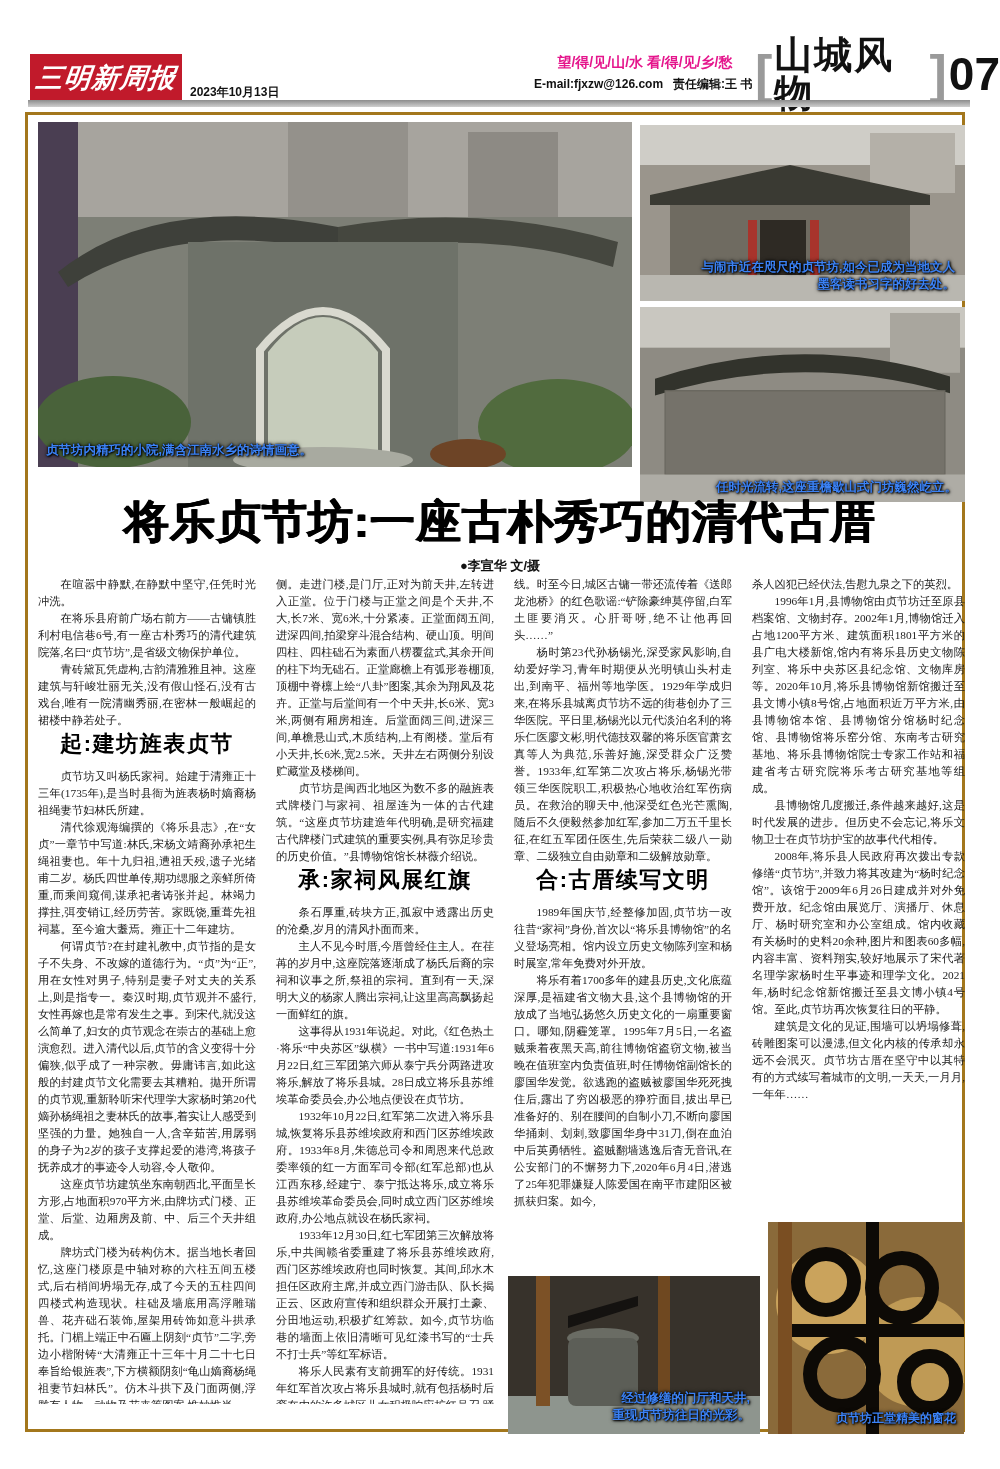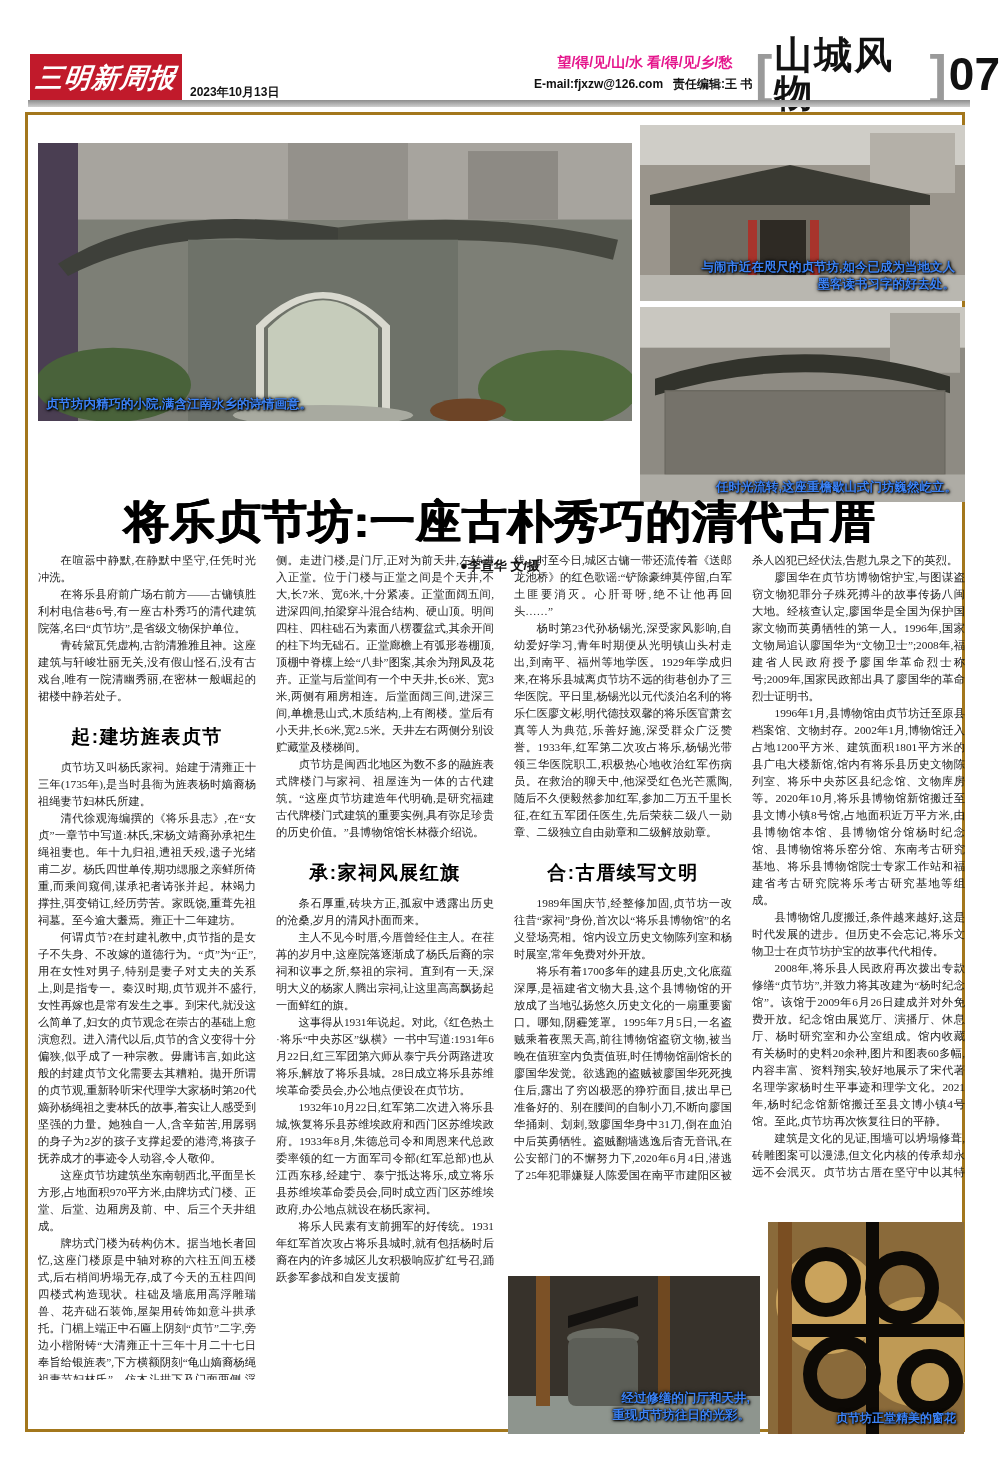--- a/index.html
+++ b/index.html
@@ -24,21 +24,21 @@
   .page-num{font-family:"Liberation Sans",sans-serif;font-weight:900;font-size:46px;line-height:1;
             }
   .gray-rule{position:absolute;left:28px;top:100px;width:942px;height:7px;
              background:linear-gradient(#8d8d8d,#cfcfcf);}
   
   .frame{position:absolute;left:25px;top:112px;width:940px;height:1320px;
          border:3px solid #a3771c;box-sizing:border-box;}
   
   .photo{position:absolute;overflow:hidden;}
   .photo svg{display:block;width:100%;height:100%;}
-  .photo-main{left:38px;top:143px;width:594px;height:278px;}
+  .photo-main{left:38px;top:122px;width:594px;height:345px;}
   .photo-topright{left:640px;top:125px;width:325px;height:176px;}
   .photo-midright{left:640px;top:307px;width:325px;height:195px;}
   .photo-doorway{left:508px;top:1276px;width:252px;height:158px;}
   .photo-lattice{left:768px;top:1222px;width:196px;height:212px;}
   .caption{position:absolute;color:#3b82f6;font-family:"Liberation Sans",sans-serif;font-weight:700;
            font-size:12.5px;line-height:1.35;
            text-shadow:0 0 2px #000,0 0 4px #000,1px 1px 2px #000;}
   .cap-main{left:8px;bottom:8px;}
   .cap-topright{right:10px;bottom:8px;width:262px;text-align:right;}
   .cap-midright{right:8px;bottom:6px;text-align:right;}
@@ -46,29 +46,29 @@
   .cap-doorway span{display:block;}
   .cap-lattice{right:8px;bottom:8px;text-align:right;font-size:12px;}
   
   .headline{position:absolute;left:40px;top:492px;width:920px;text-align:center;
             font-family:"Liberation Sans",sans-serif;font-weight:900;font-size:45px;
             letter-spacing:1px;color:#000;text-shadow:0.7px 0 0 #000,-0.7px 0 0 #000;
             white-space:nowrap;}
   .byline{position:absolute;left:40px;top:557px;width:920px;text-align:center;
           font-family:"Liberation Sans",sans-serif;font-weight:700;font-size:13px;}
   
-  .col{position:absolute;top:552px;width:218px;overflow:hidden;text-align:justify;}
+  .col{position:absolute;top:576px;width:218px;overflow:hidden;text-align:justify;}
   .col-1{left:38px;height:828px;}
   .col-2{left:276px;height:828px;}
   .col-3{left:514px;height:634px;}
   .col-4{left:752px;width:213px;height:626px;}
   .para{margin:0;font-size:11.3px;line-height:17px;text-indent:2em;color:#1c1c1c;}
   .para.noindent{text-indent:0;}
-  .sec-head{margin:19px 0 9px;text-align:center;font-family:"Liberation Sans",sans-serif;
-            font-weight:900;font-size:19px;letter-spacing:1.5px;color:#000;}
+  .sec-head{margin:0 0 9px;text-align:center;font-family:"Liberation Sans",sans-serif;
+            font-weight:900;font-size:22px;letter-spacing:1.5px;color:#000;}
 </style>
 </head>
 <body>
 
 <div class="page">
 
   <div class="logo-box">
     <span class="logo-text">三明新周报</span>
   </div>
   <div class="date">2023年10月13日</div>
@@ -150,32 +150,32 @@
       <p class="para">牌坊式门楼为砖构仿木。据当地长者回忆,这座门楼原是中轴对称的六柱五间五楼式,后右梢间坍塌无存,成了今天的五柱四间四楼式构造现状。柱础及墙底用高浮雕瑞兽、花卉础石装饰,屋架用砖饰如意斗拱承托。门楣上端正中石匾上阴刻“贞节”二字,旁边小楷附铸“大清雍正十三年十月二十七日奉旨给银旌表”,下方横额阴刻“龟山嫡裔杨绳祖妻节妇林氏”。仿木斗拱下及门面两侧,浮雕有人物、动物及花卉等图案,惟妙惟肖。</p>
     </div>
   <div class="col col-2">
       <p class="para noindent">侧。走进门楼,是门厅,正对为前天井,左转进入正堂。位于门楼与正堂之间是个天井,不大,长7米、宽6米,十分紧凑。正堂面阔五间,进深四间,拍梁穿斗混合结构、硬山顶。明间四柱、四柱础石为素面八楞覆盆式,其余开间的柱下均无础石。正堂廊檐上有弧形卷棚顶,顶棚中脊檩上绘“八卦”图案,其余为翔凤及花卉。正堂与后堂间有一个中天井,长6米、宽3米,两侧有厢房相连。后堂面阔三间,进深三间,单檐悬山式,木质结构,上有阁楼。堂后有小天井,长6米,宽2.5米。天井左右两侧分别设贮藏堂及楼梯间。</p>
       <p class="para">贞节坊是闽西北地区为数不多的融旌表式牌楼门与家祠、祖屋连为一体的古代建筑。“这座贞节坊建造年代明确,是研究福建古代牌楼门式建筑的重要实例,具有弥足珍贵的历史价值。”县博物馆馆长林薇介绍说。</p>
       <h3 class="sec-head">承:家祠风展红旗</h3>
       <p class="para">条石厚重,砖块方正,孤寂中透露出历史的沧桑,岁月的清风扑面而来。</p>
       <p class="para">主人不见今时厝,今厝曾经住主人。在荏苒的岁月中,这座院落逐渐成了杨氏后裔的宗祠和议事之所,祭祖的宗祠。直到有一天,深明大义的杨家人腾出宗祠,让这里高高飘扬起一面鲜红的旗。</p>
       <p class="para">这事得从1931年说起。对此,《红色热土·将乐“中央苏区”纵横》一书中写道:1931年6月22日,红三军团第六师从泰宁兵分两路进攻将乐,解放了将乐县城。28日成立将乐县苏维埃革命委员会,办公地点便设在贞节坊。</p>
       <p class="para">1932年10月22日,红军第二次进入将乐县城,恢复将乐县苏维埃政府和西门区苏维埃政府。1933年8月,朱德总司令和周恩来代总政委率领的红一方面军司令部(红军总部)也从江西东移,经建宁、泰宁抵达将乐,成立将乐县苏维埃革命委员会,同时成立西门区苏维埃政府,办公地点就设在杨氏家祠。</p>
+      <p class="para">1933年12月30日,红七军团第三次解放将乐,中共闽赣省委重建了将乐县苏维埃政府,西门区苏维埃政府也同时恢复。其间,邱水木担任区政府主席,并成立西门游击队、队长揭正云、区政府宣传和组织群众开展打土豪、分田地运动,积极扩红筹款。如今,贞节坊临巷的墙面上依旧清晰可见红漆书写的“士兵不打士兵”等红军标语。</p>
       <p class="para">将乐人民素有支前拥军的好传统。1931年红军首次攻占将乐县城时,就有包括杨时后裔在内的许多城区儿女积极响应扩红号召,踊跃参军参战和自发支援前</p>
     </div>
   <div class="col col-3">
       <p class="para noindent">线。时至今日,城区古镛一带还流传着《送郎龙池桥》的红色歌谣:“铲除豪绅莫停留,白军土匪要消灭。心肝哥呀,绝不让他再回头……”</p>
       <p class="para">杨时第23代孙杨锡光,深受家风影响,自幼爱好学习,青年时期便从光明镇山头村走出,到南平、福州等地学医。1929年学成归来,在将乐县城离贞节坊不远的街巷创办了三华医院。平日里,杨锡光以元代淡泊名利的将乐仁医廖文彬,明代德技双馨的将乐医官萧玄真等人为典范,乐善好施,深受群众广泛赞誉。1933年,红军第二次攻占将乐,杨锡光带领三华医院职工,积极热心地收治红军伤病员。在救治的聊天中,他深受红色光芒熏陶,随后不久便毅然参加红军,参加二万五千里长征,在红五军团任医生,先后荣获二级八一勋章、二级独立自由勋章和二级解放勋章。</p>
       <h3 class="sec-head">合:古厝续写文明</h3>
       <p class="para">1989年国庆节,经整修加固,贞节坊一改往昔“家祠”身份,首次以“将乐县博物馆”的名义登场亮相。馆内设立历史文物陈列室和杨时展室,常年免费对外开放。</p>
       <p class="para">将乐有着1700多年的建县历史,文化底蕴深厚,是福建省文物大县,这个县博物馆的开放成了当地弘扬悠久历史文化的一扇重要窗口。哪知,阴霾笼罩。1995年7月5日,一名盗贼乘着夜黑天高,前往博物馆盗窃文物,被当晚在值班室内负责值班,时任博物馆副馆长的廖国华发觉。欲逃跑的盗贼被廖国华死死拽住后,露出了穷凶极恶的狰狞面目,拔出早已准备好的、别在腰间的自制小刀,不断向廖国华捅刺、划刺,致廖国华身中31刀,倒在血泊中后英勇牺牲。盗贼翻墙逃逸后杳无音讯,在公安部门的不懈努力下,2020年6月4日,潜逃了25年犯罪嫌疑人陈爱国在南平市建阳区被抓获归案。如今,</p>
     </div>
   <div class="col col-4">
       <p class="para noindent">杀人凶犯已经伏法,告慰九泉之下的英烈。</p>
-      <p class="para">廖国华在贞节坊博物馆护宝,与图谋盗窃文物犯罪分子殊死搏斗的故事传扬八闽大地。经核查认定,廖国华是全国为保护国家文物而英勇牺牲的第一人。1996年,国家文物局追认廖国华为“文物卫士”;2008年,福建省人民政府授予廖国华革命烈士称号;2009年,国家民政部出具了廖国华的革命烈士证明书。</p>
       <p class="para">1996年1月,县博物馆由贞节坊迁至原县档案馆、文物封存。2002年1月,博物馆迁入占地1200平方米、建筑面积1801平方米的县广电大楼新馆,馆内有将乐县历史文物陈列室、将乐中央苏区县纪念馆、文物库房等。2020年10月,将乐县博物馆新馆搬迁至县文博小镇8号馆,占地面积近万平方米,由县博物馆本馆、县博物馆分馆杨时纪念馆、县博物馆将乐窑分馆、东南考古研究基地、将乐县博物馆院士专家工作站和福建省考古研究院将乐考古研究基地等组成。</p>
       <p class="para">县博物馆几度搬迁,条件越来越好,这是时代发展的进步。但历史不会忘记,将乐文物卫士在贞节坊护宝的故事代代相传。</p>
       <p class="para">2008年,将乐县人民政府再次拨出专款修缮“贞节坊”,并致力将其改建为“杨时纪念馆”。该馆于2009年6月26日建成并对外免费开放。纪念馆由展览厅、演播厅、休息厅、杨时研究室和办公室组成。馆内收藏有关杨时的史料20余种,图片和图表60多幅,内容丰富、资料翔实,较好地展示了宋代著名理学家杨时生平事迹和理学文化。2021年,杨时纪念馆新馆搬迁至县文博小镇4号馆。至此,贞节坊再次恢复往日的平静。</p>
       <p class="para">建筑是文化的见证,围墙可以坍塌修葺,砖雕图案可以漫漶,但文化内核的传承却永远不会泯灭。贞节坊古厝在坚守中以其特有的方式续写着城市的文明,一天天,一月月,一年年……</p>
     </div>
 
   <div class="photo photo-doorway">
     <svg viewBox="0 0 252 158" preserveAspectRatio="none">
       <rect width="252" height="158" fill="#37322b"></rect>
       <rect y="120" width="252" height="38" fill="#8e958e"></rect>

